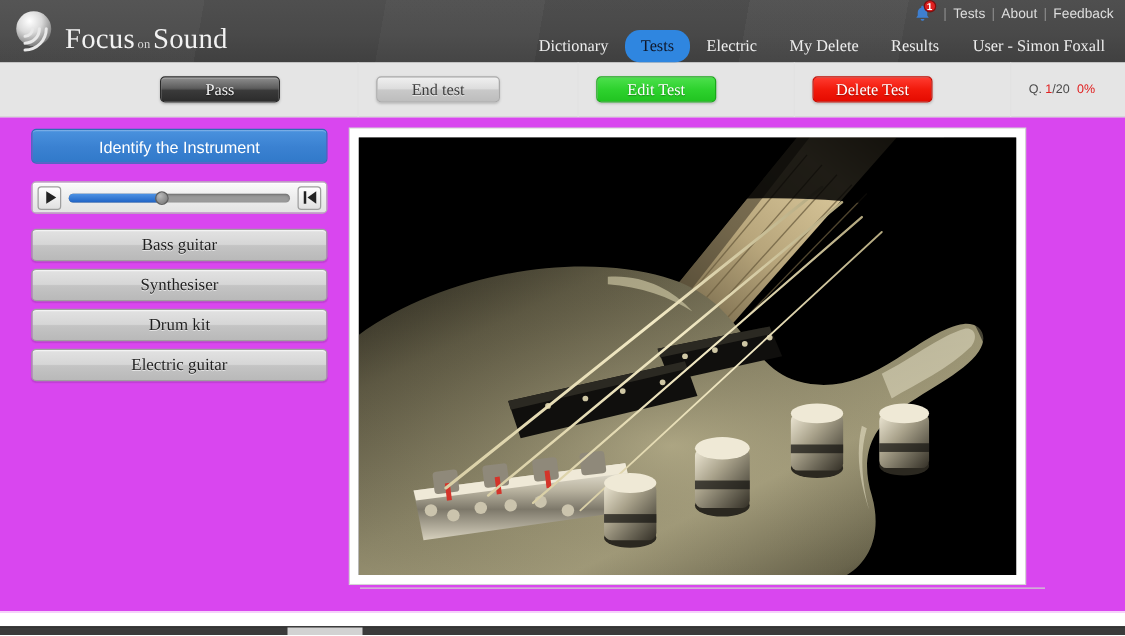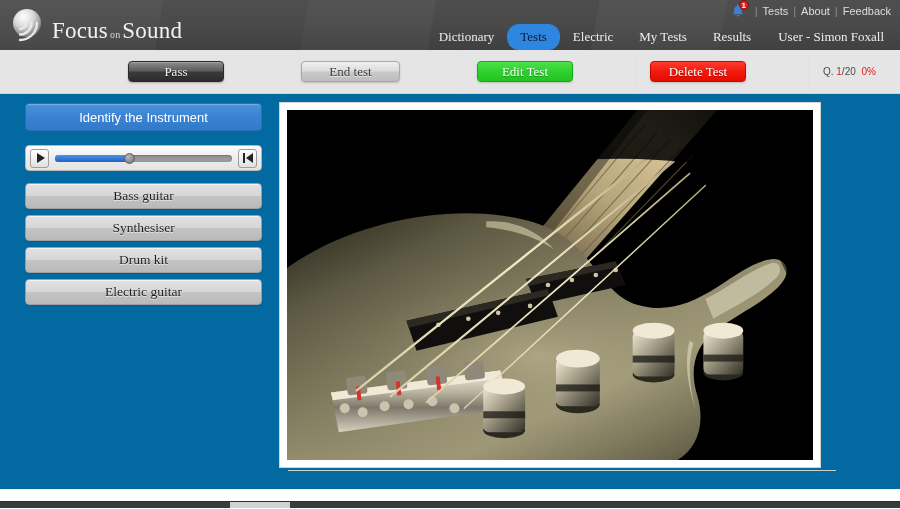--- a/index.html
+++ b/index.html
@@ -226,21 +226,21 @@
     white-space: nowrap;
     padding-right: 4px;
   }
   .qcounter .q-num { color: #e02020; }
   .qcounter .q-pct { color: #e02020; margin-left: 3px; }
 
   
   .stage {
     position: relative;
     height: 396px;
-    background: #0369a1;
+    background: #d946ef;
     border-bottom: 1px solid #ffffff;
     box-sizing: border-box;
   }
 
   
   .panel {
     position: absolute;
     left: 25px;
     top: 9px;
     width: 237px;
@@ -458,21 +458,21 @@
       <span class="util-sep">|</span>
       <span class="util-link">About</span>
       <span class="util-sep">|</span>
       <span class="util-link">Feedback</span>
     </div>
 
     <div class="nav">
       <div class="nav-item">Dictionary</div>
       <div class="nav-item active">Tests</div>
       <div class="nav-item">Electric</div>
-      <div class="nav-item">My Tests</div>
+      <div class="nav-item">My Delete</div>
       <div class="nav-item">Results</div>
       <div class="nav-item user">User - Simon Foxall</div>
     </div>
 
   </div>
 </div>
 
 <div class="toolbar">
   <div class="tb-cell">
     <div class="btn btn-pass">Pass</div>

